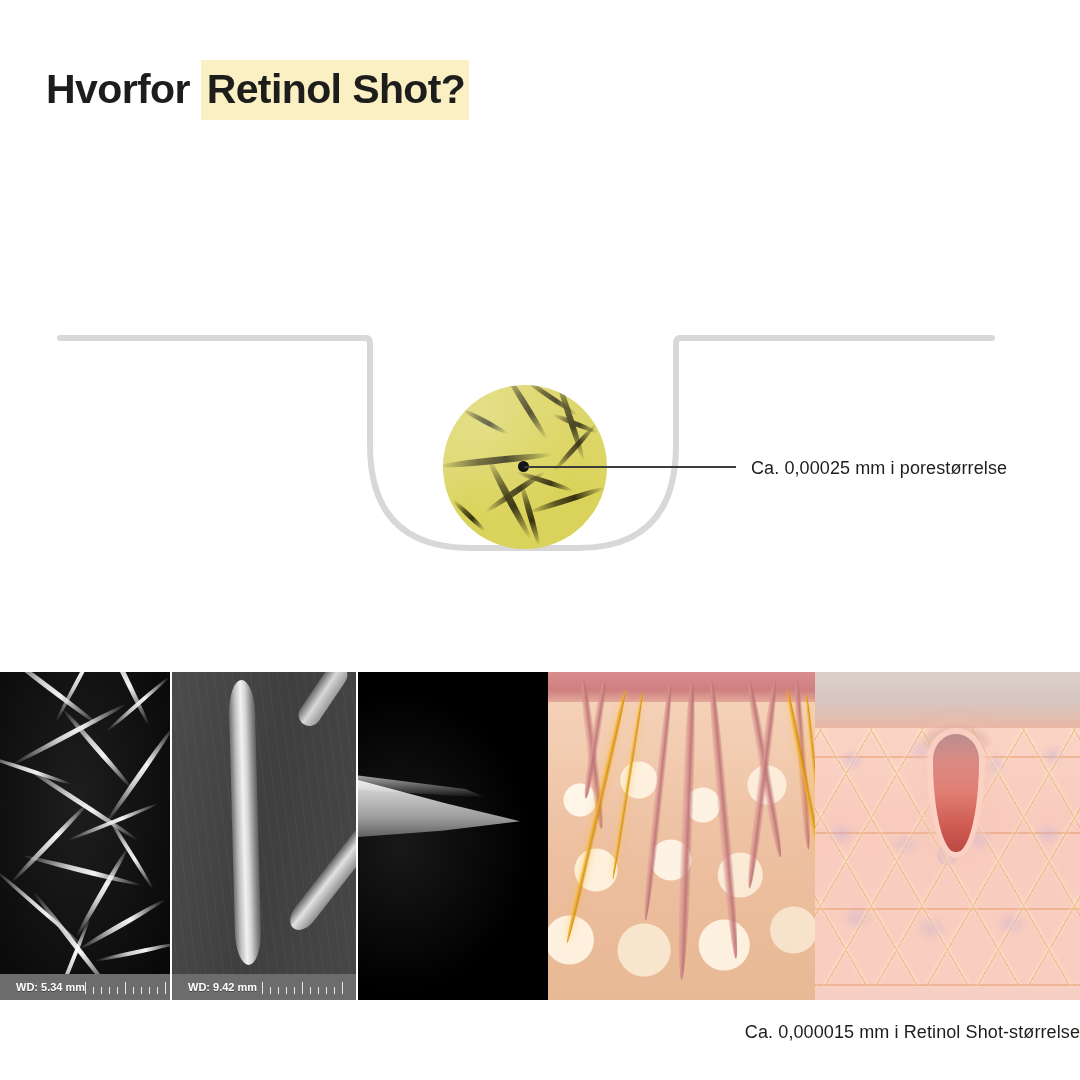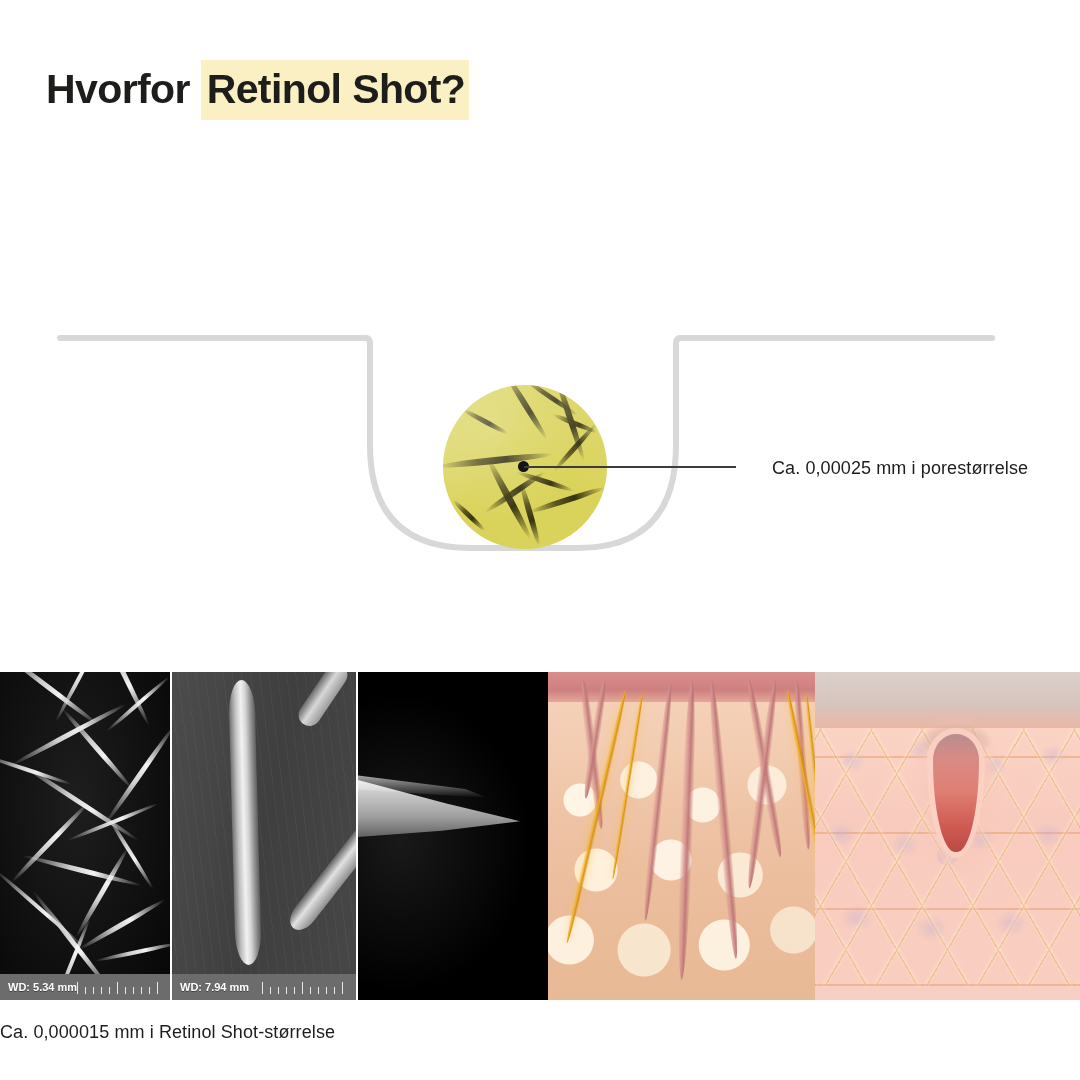--- a/index.html
+++ b/index.html
@@ -99,21 +99,21 @@
     position: absolute;
     left: 524px;
     top: 466px;
     width: 212px;
     height: 1.6px;
     background: #3c3c3c;
   }
 
   .pore-label {
     position: absolute;
-    left: 772px;
+    left: 751px;
     top: 458px;
     font-size: 18px;
     color: #1d1d1b;
     white-space: nowrap;
     letter-spacing: .1px;
   }
 
   
   .strip {
     position: absolute;
@@ -145,21 +145,21 @@
     height: 26px;
     background: #6c6c6c;
     display: flex;
     align-items: center;
   }
   .sem-bar .wd {
     color: #ffffff;
     font-family: "Liberation Sans", sans-serif;
     font-size: 11px;
     font-weight: 700;
-    padding-left: 8px;
+    padding-left: 16px;
     white-space: nowrap;
     text-shadow: 0 1px 0 rgba(0,0,0,.4);
   }
   .sem-bar .ruler {
     margin-left: auto;
     margin-right: 6px;
     height: 14px;
     width: 88px;
     position: relative;
   }
@@ -333,21 +333,21 @@
     position: absolute; left: 0; right: 0; top: 0; height: 56px;
     background: linear-gradient(180deg, #dccfc9 0%, #d7c5bf 55%, #e9b7a6 100%);
   }
 
   
   .caption {
     position: absolute;
     left: 0;
     top: 1022px;
     width: 1080px;
-    text-align: left;
+    text-align: right;
     font-size: 18px;
     color: #1d1d1b;
     letter-spacing: .1px;
   }
 </style>
 </head>
 <body>
 
 <div id="page">
 
@@ -425,21 +425,21 @@
     </div>
 
     <div class="gap"></div>
 
     <div class="panel p2">
       <div class="bg"></div>
       <div class="big-needle"></div>
       <div class="small-needle-a"></div>
       <div class="small-needle-b"></div>
       <div class="sem-bar">
-        <span class="wd">WD: 7.94 mm</span>
+        <span class="wd">WD: 9.42 mm</span>
         <span class="ruler">
           <i class="tall" style="left:0"></i>
             <i style="left:8px"></i>
             <i style="left:16px"></i>
             <i style="left:24px"></i>
             <i style="left:32px"></i>
             <i class="tall" style="left:40px"></i>
             <i style="left:48px"></i>
             <i style="left:56px"></i>
             <i style="left:64px"></i>

